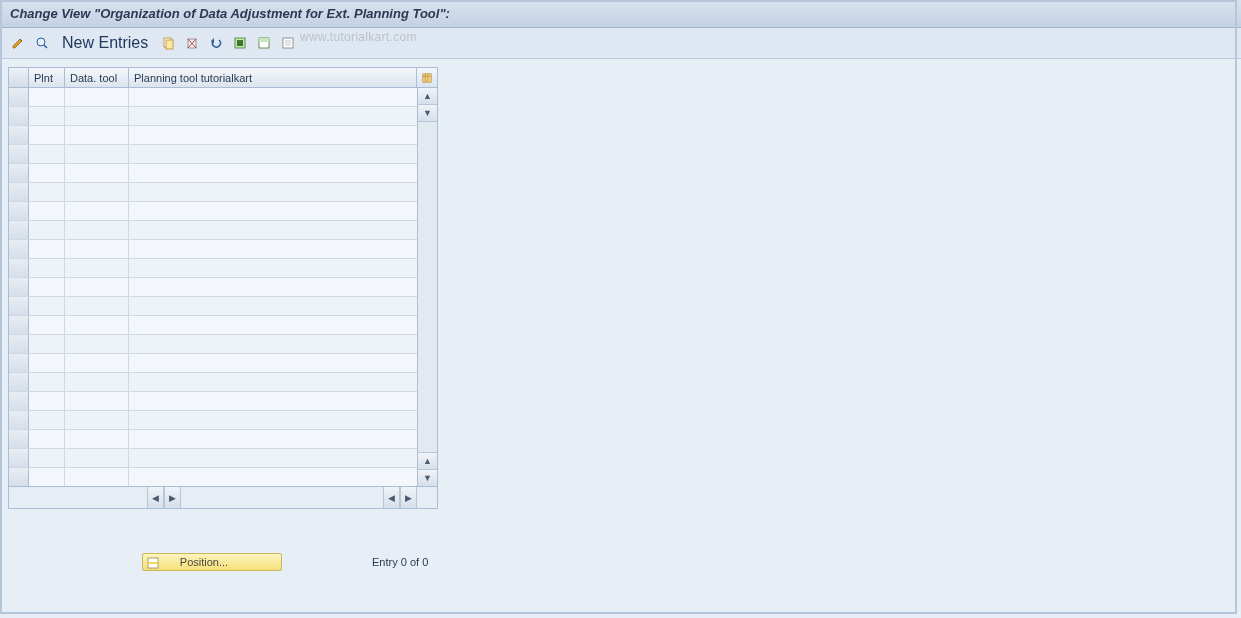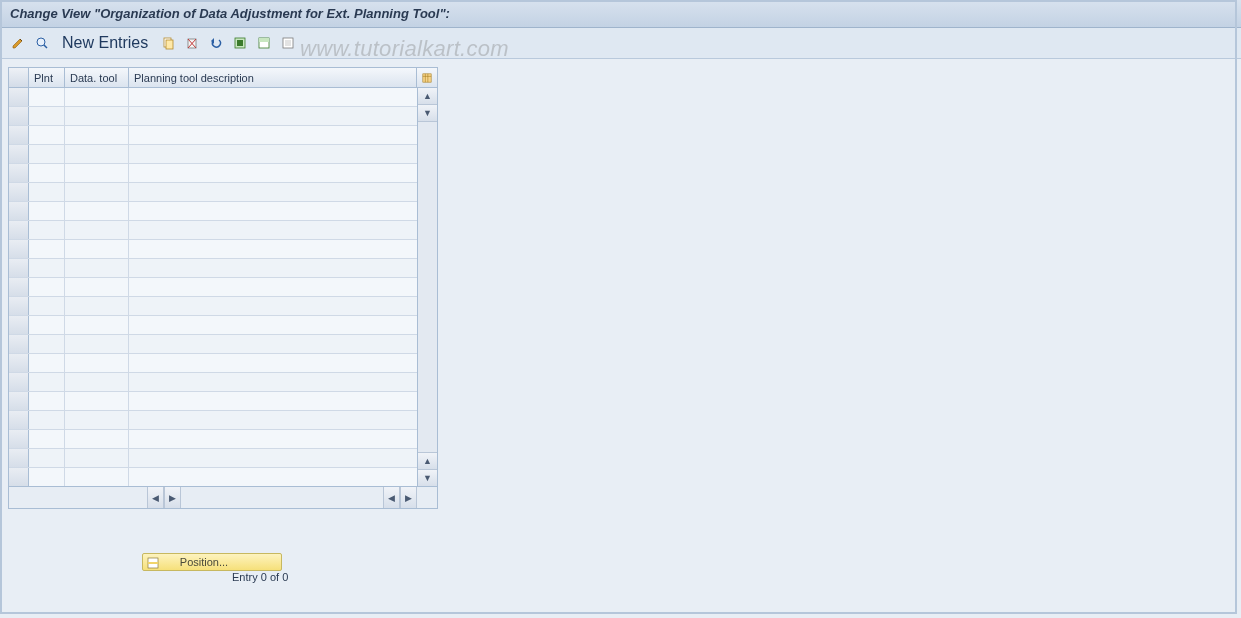--- a/index.html
+++ b/index.html
@@ -41,26 +41,25 @@
   }
   .toolbar .txtbtn {
     padding: 2px 6px;
     cursor: pointer;
     color: #203a5f;
     font-size: 16px;
   }
   .watermark {
     position: absolute;
     left: 300px;
-    top: 8px;
-    font-size: 22px;
+    top: 2px;
+    font-size: 12px;
     color: rgba(120,120,120,0.35);
     pointer-events: none;
     letter-spacing: 0.3px;
-    font-style: italic;
   }
   .content {
     padding: 8px;
   }
   .grid-wrap {
     background: #f3f7fb;
     border: 1px solid #a9bdd4;
     width: 430px;
     box-shadow: 0 1px 0 #fff inset;
     position: relative;
@@ -148,23 +147,22 @@
     width:17px;height:100%;
     display:flex;align-items:center;justify-content:center;
     cursor:pointer;color:#4a5a72;font-size:9px;
     background:linear-gradient(to bottom,#f0f3f8,#d7dfea);
     border-left:1px solid #b9c6d7;
     border-right:1px solid #b9c6d7;
   }
   .bottombar {
     margin-top: 44px;
     display:flex;
-    align-items:flex-start;
+    align-items:center;
     padding-left: 134px;
-    flex-direction: column;
   }
   .posbtn {
     display:inline-flex;
     align-items:center;
     gap:10px;
     background: linear-gradient(to bottom,#fdf3bf,#f6e07a);
     border:1px solid #c7b860;
     padding:2px 20px 2px 4px;
     font-size:11px;
     color:#4a4a3a;
@@ -249,21 +247,21 @@
   </span>
   <span class="watermark">www.tutorialkart.com</span>
 </div>
 
 <div class="content">
   <div class="grid-wrap">
     <div class="grid-head">
       <div class="hcell hsel"></div>
       <div class="hcell hplnt">Plnt</div>
       <div class="hcell hptool">Data. tool</div>
-      <div class="hcell hdesc">Planning tool description</div>
+      <div class="hcell hdesc">Planning tool tutorialkart</div>
       <div class="hcell hconfig">
         <svg width="12" height="12" viewBox="0 0 12 12">
             <rect x="1" y="1" width="10" height="10" fill="#f7d48a" stroke="#a67c1f" stroke-width="0.7"></rect>
             <line x1="1" y1="4" x2="11" y2="4" stroke="#a67c1f" stroke-width="0.7"></line>
             <line x1="4" y1="1" x2="4" y2="11" stroke="#a67c1f" stroke-width="0.7"></line>
             <line x1="7" y1="1" x2="7" y2="11" stroke="#a67c1f" stroke-width="0.7"></line>
           </svg>
       </div>
     </div>
     <div class="grid-body">

